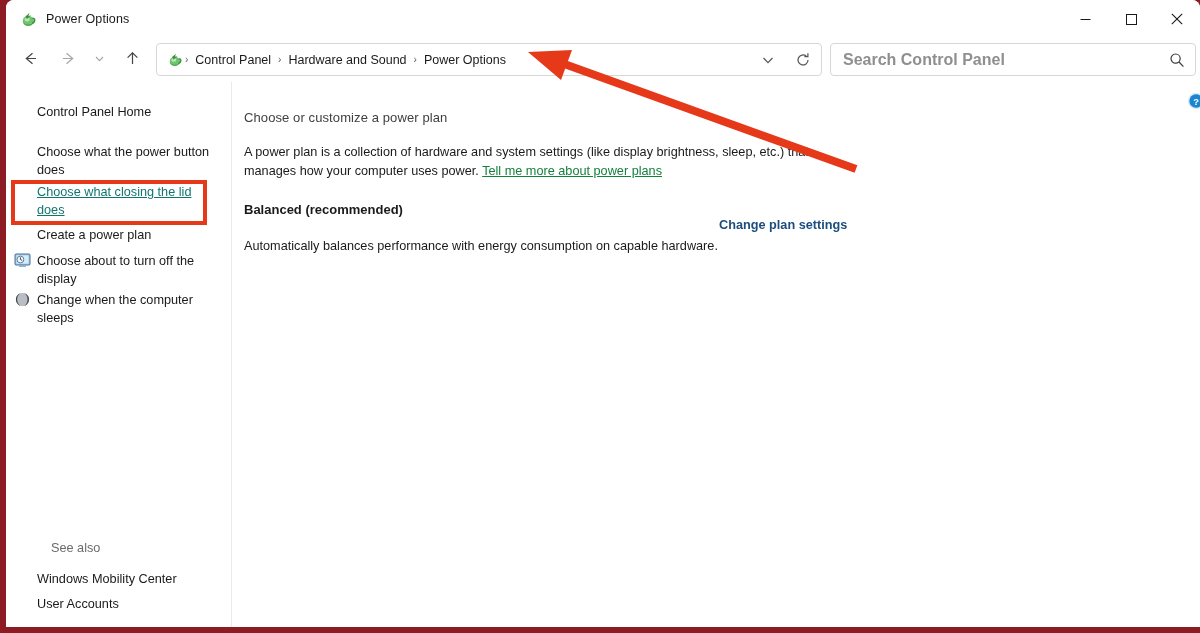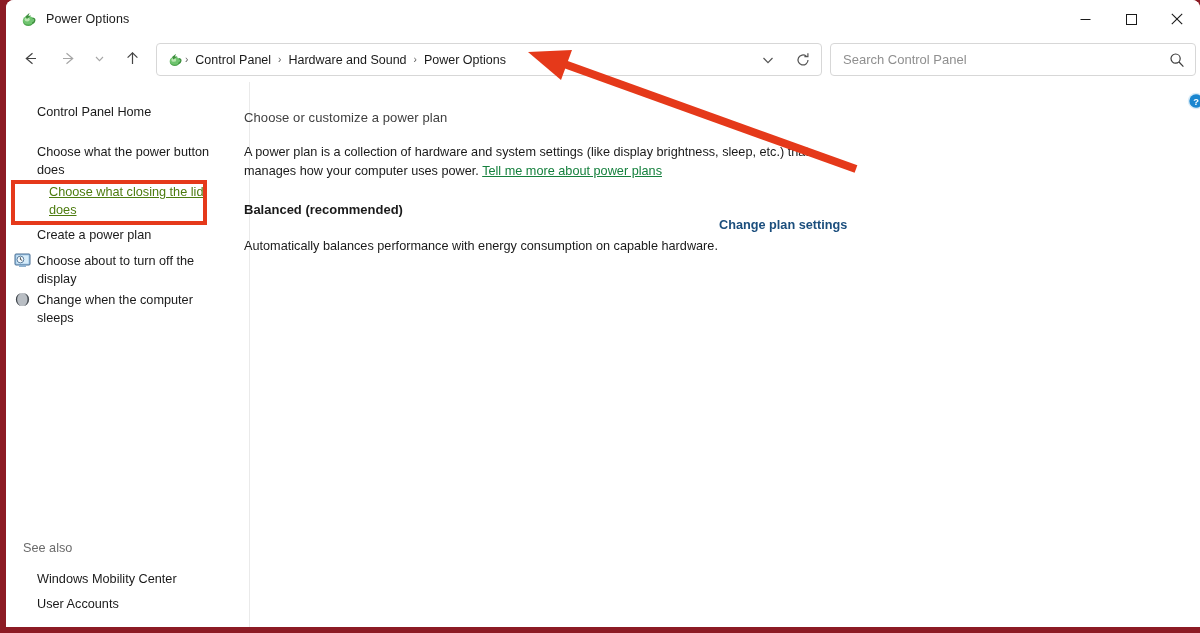--- a/index.html
+++ b/index.html
@@ -131,73 +131,74 @@
     border-radius: 4px;
     background: #ffffff;
     display: flex;
     align-items: center;
   }
   #search-input {
     flex: 1;
     border: none;
     outline: none;
     font-family: "Liberation Sans", sans-serif;
-    font-size: 13px;
+    font-size: 16px;
     color: #ef4444;
     padding-left: 12px;
     background: transparent;
+    font-weight: bold;
   }
   #search-input::placeholder { color: #8f8f8f; }
   #search-icon-button {
     width: 36px; height: 31px;
     display: flex; align-items: center; justify-content: center;
     cursor: default;
   }
 
   
   #content-area {
     position: absolute;
     left: 0; top: 82px;
     width: 1194px; height: 545px;
     background: #ffffff;
   }
   #sidebar {
     position: absolute;
     left: 0; top: 0;
-    width: 244px; height: 545px;
+    width: 226px; height: 545px;
     border-right: 1px solid #eaeaea;
     background: #ffffff;
   }
   .side-link {
     position: absolute;
     font-size: 12.7px;
     color: #1a1a1a;
     line-height: 18px;
     cursor: default;
     text-decoration: none;
     display: block;
   }
   #sidebar-item-home           { left: 31px; top: 21px; width: 180px; }
   #sidebar-item-power-button   { left: 31px; top: 61px; width: 186px; }
   #sidebar-item-lid            { left: 31px; top: 101px; width: 170px;
-                                 color: #4d7c0f; text-decoration: underline; margin-left: 12px; }
+                                 color: #0f766e; text-decoration: underline; }
   #sidebar-item-create-plan    { left: 31px; top: 144px; width: 180px; }
   #sidebar-item-turn-off-display { left: 31px; top: 170px; width: 175px; }
   #sidebar-item-computer-sleeps  { left: 31px; top: 209px; width: 175px; }
 
   .side-icon {
     position: absolute;
     width: 17px; height: 17px;
   }
   #display-clock-icon { left: 8px; top: 170px; }
   #moon-icon          { left: 8px; top: 209px; }
 
   #see-also-label {
     position: absolute;
-    left: 17px; top: 459px;
+    left: 45px; top: 459px;
     font-size: 12.7px;
     color: #6b6b6b;
   }
   #sidebar-item-mobility-center { left: 31px; top: 488px; width: 185px; }
   #sidebar-item-user-accounts   { left: 31px; top: 513px; width: 185px; }
 
   
   #main-pane {
     position: absolute;
     left: 226px; top: 0;

